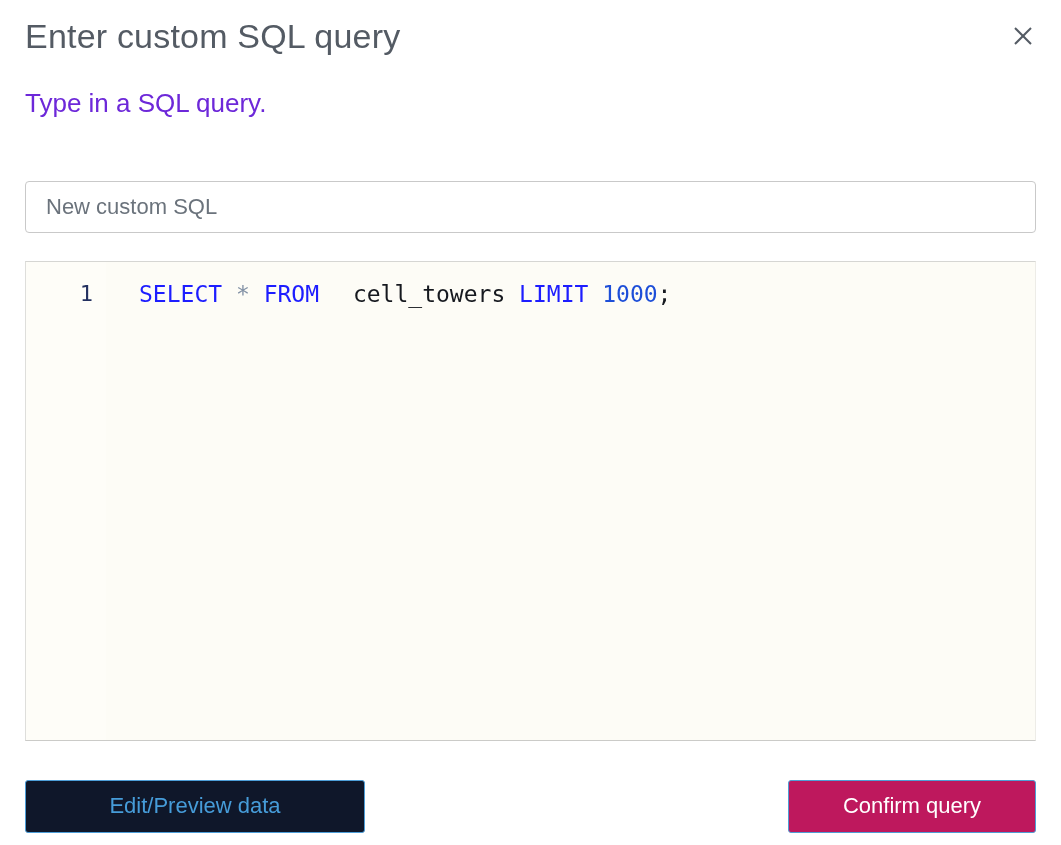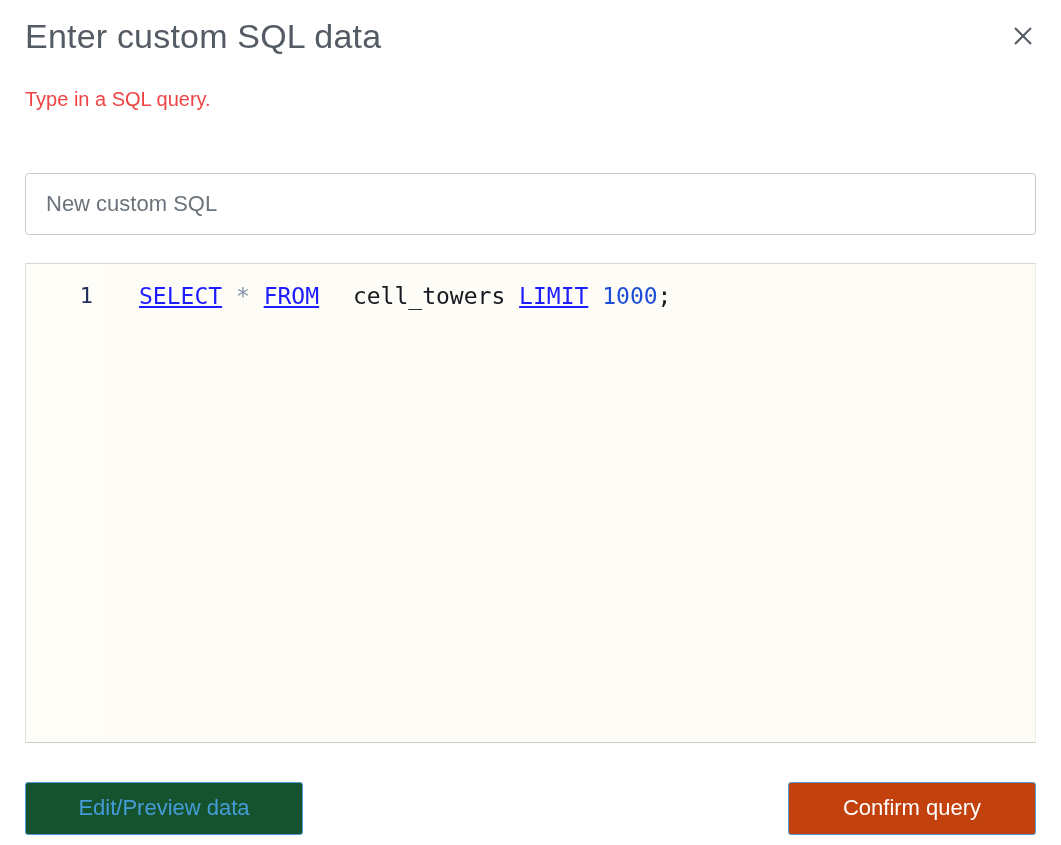--- a/index.html
+++ b/index.html
@@ -18,25 +18,25 @@
     letter-spacing: 0.2px; line-height: 1.2;
   }
   .close-btn {
     position: absolute; top: 4px; right: -3px;
     width: 32px; height: 32px;
     background: transparent; border: none; cursor: pointer;
     display: flex; align-items: center; justify-content: center;
   }
   .close-btn svg { display: block; }
 
-  .subtitle { margin-top: 31px; font-size: 20px; color: #ef4444; }
+  .subtitle { margin-top: 31px; font-size: 26px; color: #6d28d9; }
 
   
   .name-input {
-    display: block; width: 1011px; height: 62px;
+    display: block; width: 1011px; height: 52px;
     margin-top: 62px;
     border: 1px solid #c9c9c9; border-radius: 4px;
     padding: 0 20px; font-size: 22px; color: #6b737c;
     font-family: "Liberation Sans", "DejaVu Sans", sans-serif;
     background: #ffffff; outline: none;
   }
 
   
   .editor {
     margin-top: 28px; width: 1011px; height: 480px;
@@ -55,53 +55,53 @@
   }
   .line-number {
     font-family: "DejaVu Sans Mono", "Liberation Mono", monospace;
     font-size: 22px; line-height: 30px; color: #23305f;
   }
   .code-area { flex: 1; padding: 17px 0 0 33px; }
   .code-line {
     font-family: "DejaVu Sans Mono", "Liberation Mono", monospace;
     font-size: 23px; line-height: 30px; white-space: pre; color: #16191f;
   }
-  .tok-keyword     { color: #1d1dff; text-decoration: underline; }
+  .tok-keyword     { color: #1d1dff; }
   .tok-operator    { color: #8291a5; }
   .tok-identifier  { color: #16191f; margin-left: 20px; }
   .tok-number      { color: #1d4ed8; }
   .tok-punctuation { color: #16191f; }
   .tok-plain       { color: #16191f; }
 
   
   .footer {
     margin-top: 39px;
     display: flex; justify-content: space-between; align-items: center;
   }
   .btn {
     height: 53px; border-radius: 3px; font-size: 22px;
     font-family: "Liberation Sans", "DejaVu Sans", sans-serif;
     cursor: pointer; display: inline-flex; align-items: center; justify-content: center;
   }
   .btn-secondary {
-    width: 278px; background: #14532d;
+    width: 340px; background: #0f172a;
     border: 1px solid #4d9ed8; color: #469cd9;
   }
   .btn-primary {
-    width: 248px; background: #c2410c;
+    width: 248px; background: #be185d;
     border: 1px solid #4f9ed5; color: #ffffff;
   }
 </style>
 </head>
 <body>
 
 <div class="dialog">
 
   <div class="header">
-    <h1 class="title">Enter custom SQL data</h1>
+    <h1 class="title">Enter custom SQL query</h1>
     <button class="close-btn">
       <span>
         <svg width="22" height="22" viewBox="0 0 22 22">
           <line x1="3" y1="3" x2="19" y2="19" stroke="#545b64" stroke-width="2"></line>
           <line x1="19" y1="3" x2="3" y2="19" stroke="#545b64" stroke-width="2"></line>
         </svg>
       </span>
     </button>
   </div>
 

